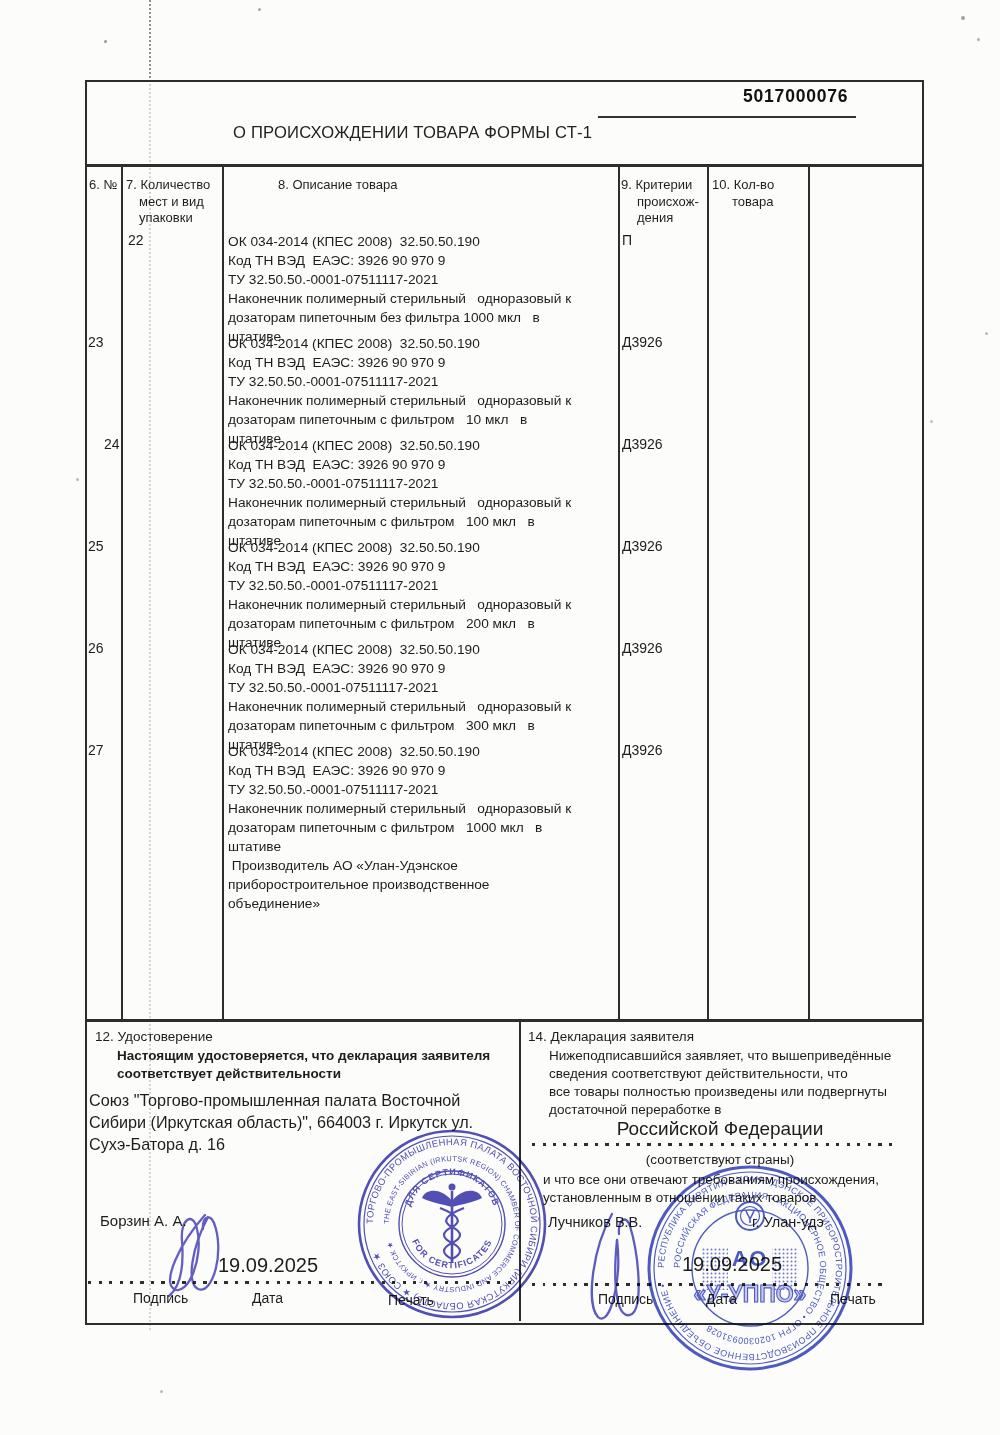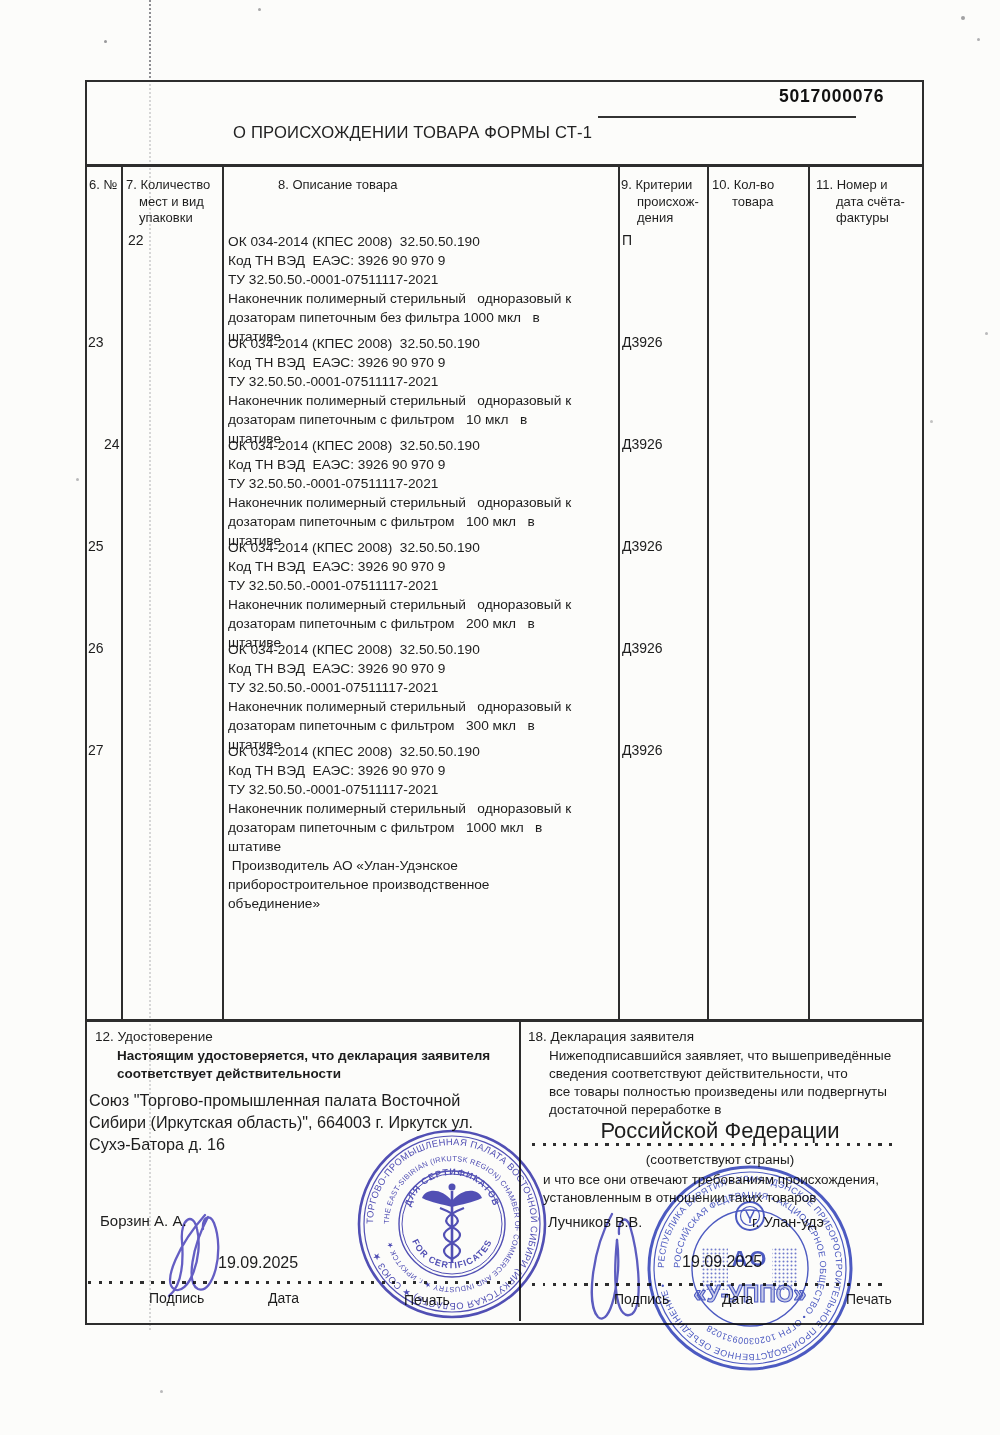--- a/index.html
+++ b/index.html
@@ -6,35 +6,35 @@
   .page{position:relative;width:1000px;height:1435px;background:#fcfcfa;
         font-family:"Liberation Sans","DejaVu Sans",sans-serif;color:#1d1d1d;
         overflow:hidden;-webkit-font-smoothing:antialiased;}
   .abs{position:absolute;}
   .pre{white-space:pre-wrap;}
   .frame{border:2px solid #2d2d2d;}
   .hline{background:#2d2d2d;}
   .vline{background:#2d2d2d;width:2px;}
   .dots{height:3px;background:repeating-linear-gradient(90deg,#2e2e2e 0 3px,transparent 3px 10.5px);}
   .title{font-size:16.6px;letter-spacing:.2px;color:#222;}
-  .serial{font-size:17.5px;font-weight:bold;letter-spacing:.8px;color:#111;margin-left:36px;}
+  .serial{font-size:17.5px;font-weight:bold;letter-spacing:.8px;color:#111;}
   .hdr{font-size:13px;line-height:16.5px;color:#1f1f1f;white-space:pre-wrap;}
   .hang13{padding-left:13px;text-indent:-13px;}
   .hang16{padding-left:16px;text-indent:-16px;}
   .hang20{padding-left:20px;text-indent:-20px;}
   .rowno{font-size:14px;}
   .desc{font-size:13.7px;line-height:19px;width:392px;}
   .crit{font-size:14px;}
   .s-head{font-size:13.5px;}
   .s-body{font-size:13.5px;line-height:18px;}
   .org{font-size:16.2px;line-height:22px;}
   .signer{font-size:15px;}
-  .datev{font-size:16px;}
-  .lab{font-size:14px;margin-left:16px;}
-  .country{font-size:22px;text-align:center;}
+  .datev{font-size:20px;}
+  .lab{font-size:14px;}
+  .country{font-size:19px;text-align:center;}
   .caption{font-size:13.5px;text-align:center;}
   .stamp{mix-blend-mode:multiply;opacity:.92;}
   .sig{mix-blend-mode:multiply;opacity:.88;}
   .artifact{pointer-events:none;}
   .speck{position:absolute;background:#55555a;border-radius:50%;}
   svg text{font-family:"Liberation Sans","DejaVu Sans",sans-serif;}
 </style>
 </head>
 <body>
 
@@ -68,23 +68,20 @@
   <div class="abs hdr" style="left:89px;top:177px;">6. №</div>
   <div class="abs hdr hang13" style="left:126px;top:177px;width:92px;">7. Количество
 мест и вид
 упаковки</div>
   <div class="abs hdr" style="left:230px;top:177px;margin-left:48px;">8. Описание товара</div>
   <div class="abs hdr hang16" style="left:621px;top:177px;width:82px;">9. Критерии
 происхож-
 дения</div>
   <div class="abs hdr hang20" style="left:712px;top:177px;width:90px;">10. Кол-во
 товара</div>
-  <div class="abs hdr hang20" style="left:816px;top:177px;width:100px;">11. Номер и
-дата счёта-
-фактуры</div>
 
   <div>
     <div class="abs rowno" style="left:88px;top:232px;padding-left:40px;">22</div>
     <div class="abs desc pre" style="left:228px;top:232px;">ОК 034-2014 (КПЕС 2008)  32.50.50.190
 Код ТН ВЭД  ЕАЭС: 3926 90 970 9
 ТУ 32.50.50.-0001-07511117-2021
 Наконечник полимерный стерильный   одноразовый к
 дозаторам пипеточным без фильтра 1000 мкл   в
 штативе.</div>
     <div class="abs crit" style="left:622px;top:232px;">П</div>
@@ -149,21 +146,21 @@
   <div class="abs org pre" style="left:89px;top:1089px;">Союз "Торгово-промышленная палата Восточной
 Сибири (Иркутская область)", 664003 г. Иркутск ул.
 Сухэ-Батора д. 16</div>
   <div class="abs signer" style="left:100px;top:1212px;">Борзин А. А.</div>
   <div class="abs datev" style="left:218px;top:1254px;">19.09.2025</div>
   <div class="abs dots" style="left:88px;top:1281px;width:424px;"></div>
   <div class="abs lab" style="left:133px;top:1290px;">Подпись</div>
   <div class="abs lab" style="left:252px;top:1290px;">Дата</div>
   <div class="abs lab" style="left:388px;top:1292px;">Печать</div>
 
-  <div class="abs s-head" style="left:528px;top:1029px;">18. Декларация заявителя</div>
+  <div class="abs s-head" style="left:528px;top:1029px;">14. Декларация заявителя</div>
   <div class="abs s-body pre" style="left:549px;top:1047px;">Нижеподписавшийся заявляет, что вышеприведённые
 сведения соответствуют действительности, что
 все товары полностью произведены или подвергнуты
 достаточной переработке в</div>
   <div class="abs country" style="left:540px;top:1118px;width:360px;">Российской Федерации</div>
   <div class="abs dots" style="left:532px;top:1143px;width:360px;"></div>
   <div class="abs caption" style="left:540px;top:1152px;width:360px;">(соответствуют страны)</div>
   <div class="abs s-body pre" style="left:543px;top:1171px;">и что все они отвечают требованиям происхождения,
 установленным в отношении таких товаров</div>
   <div class="abs signer" style="left:548px;top:1214px;font-size:14.5px;">Лучников В.В.</div>

